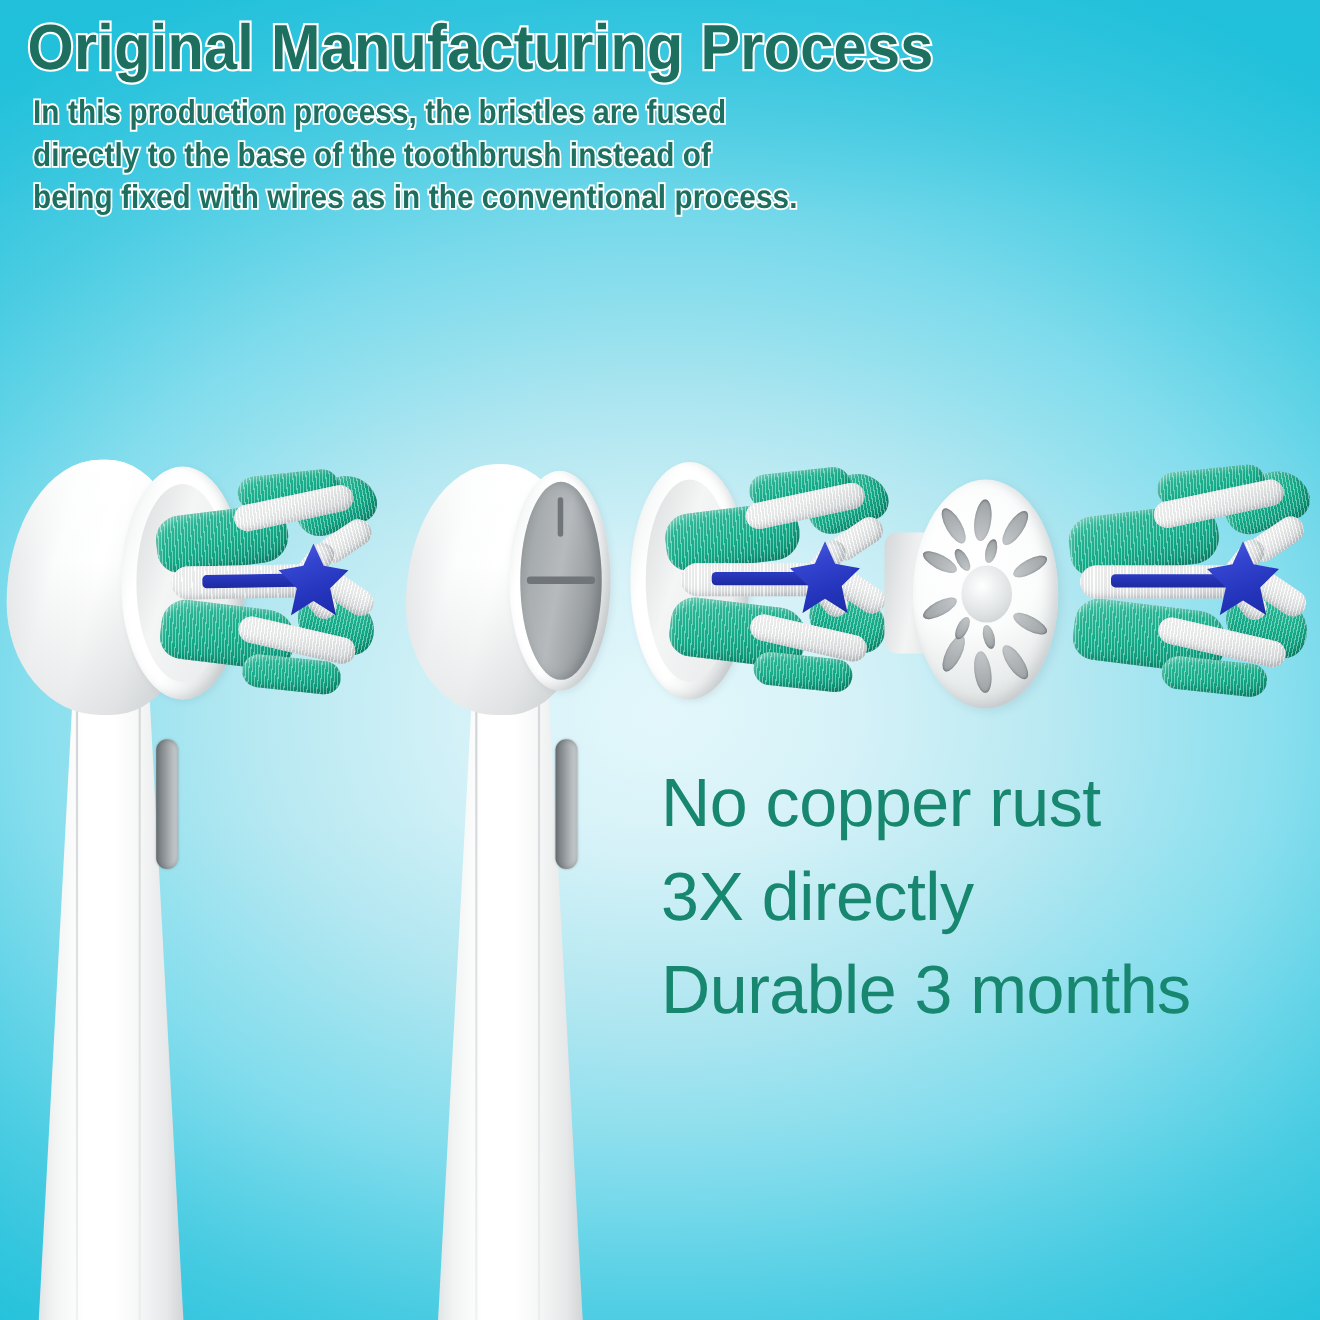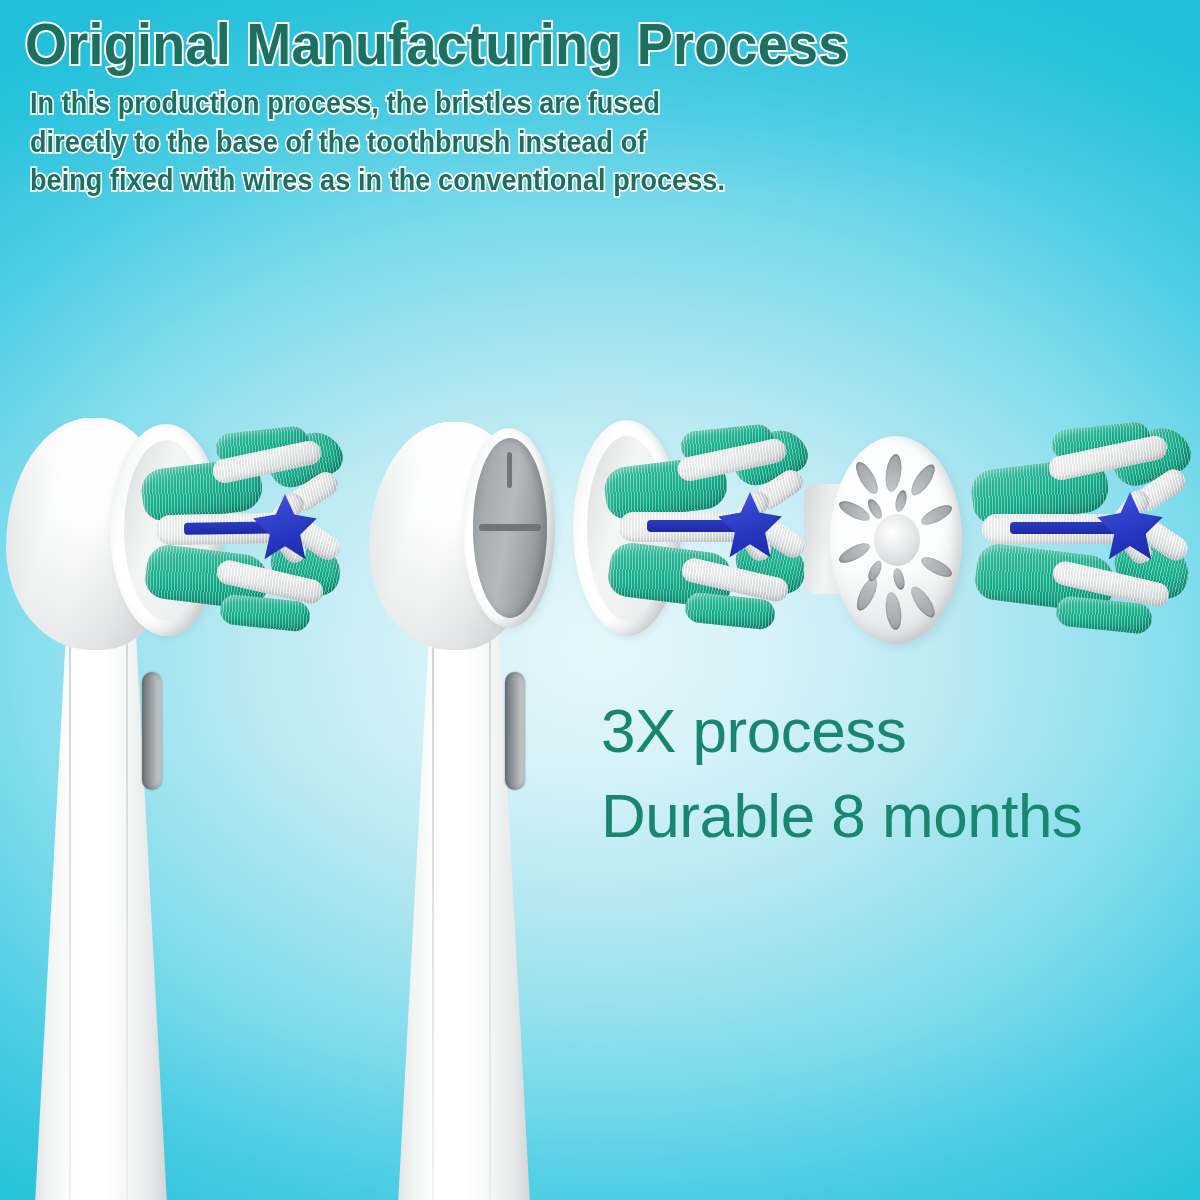--- a/index.html
+++ b/index.html
@@ -385,17 +385,18 @@
 
   <div class="headline">Original Manufacturing Process</div>
 
   <div class="subcopy">
     <div>In this production process, the bristles are fused</div>
     <div>directly to the base of the toothbrush instead of</div>
     <div>being fixed with wires as in the conventional process.</div>
   </div>
 
   <div class="features">
-    <div class="f">3X process</div>
-    <div class="f">Durable 8 months</div>
+    <div class="f">No copper rust</div>
+    <div class="f">3X directly</div>
+    <div class="f">Durable 3 months</div>
   </div>
 
 </div>
 
 </body></html>

